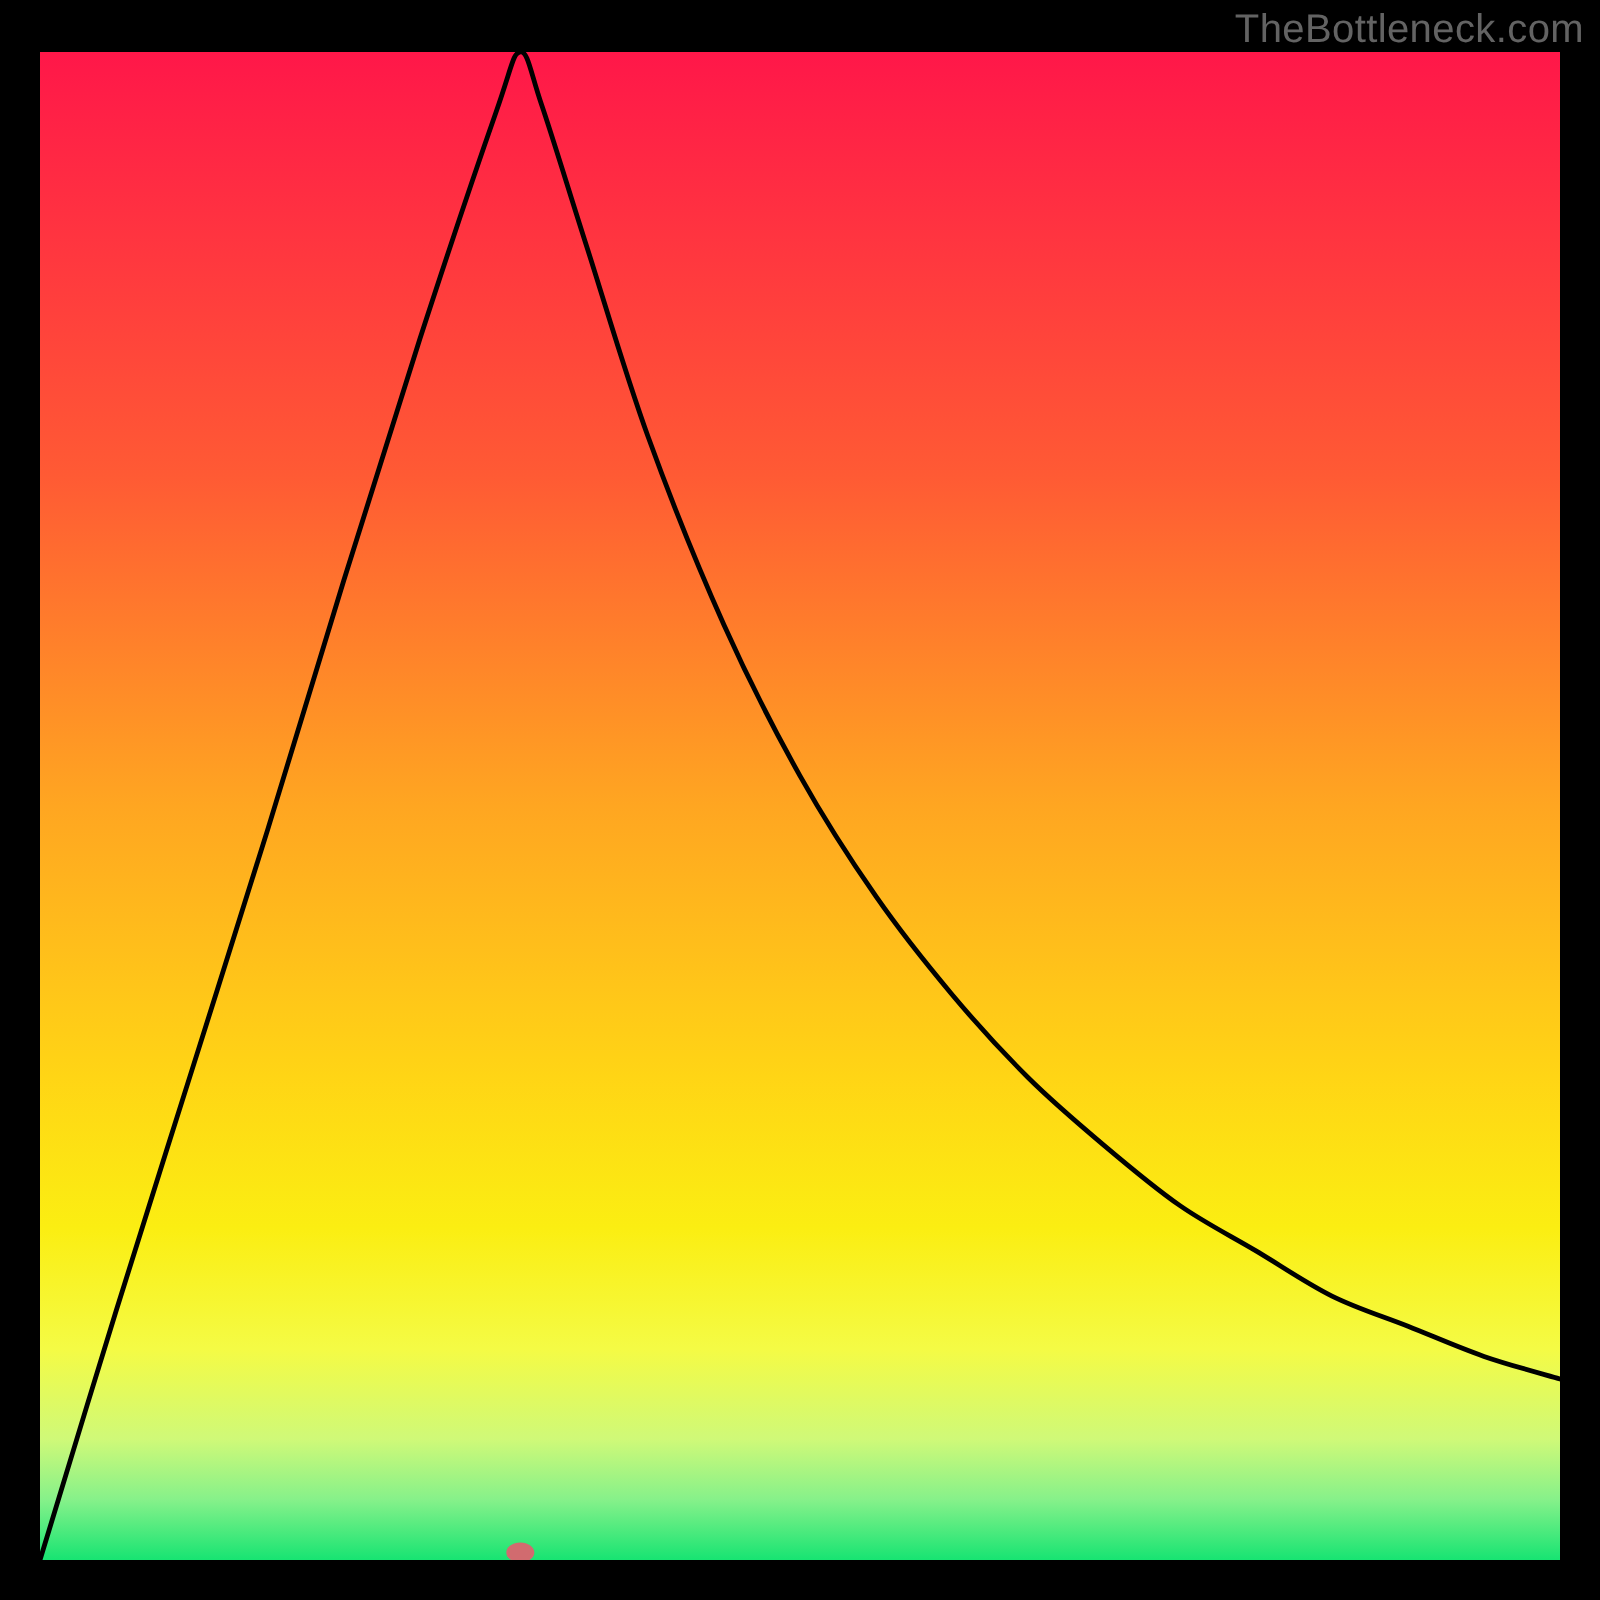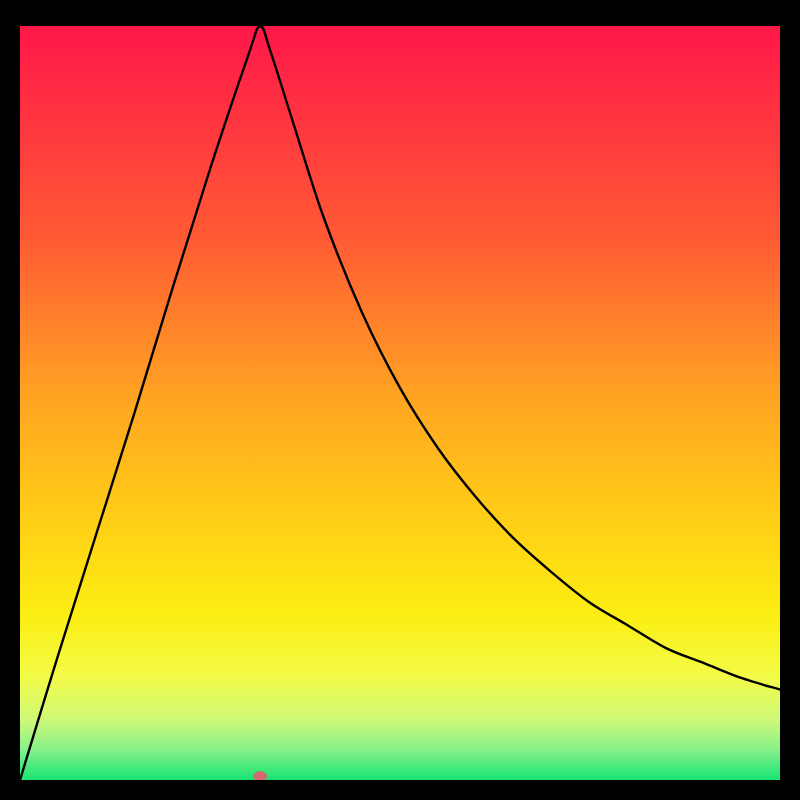--- a/index.html
+++ b/index.html
@@ -62,13 +62,14 @@
       </defs>
       <rect x="0" y="0" width="100%" height="100%" fill="url(#bg-grad)"></rect>
     </svg>
 
     <svg class="curve" preserveAspectRatio="none" viewBox="0 0 760 754" width="760" height="754">
       <path fill="none" stroke="#000" stroke-width="2.4" stroke-linecap="round" stroke-linejoin="round" d="M 0 754 C 6.333333333333333 733.265, 25.333333333333336 670.4316666666666, 38 629.5899999999999 C 50.666666666666664 588.7483333333332, 63.333333333333336 549.1633333333334, 76 508.95000000000005 C 88.66666666666667 468.73666666666674, 101.33333333333333 429.1516666666667, 114 388.31 C 126.66666666666667 347.4683333333333, 139.33333333333334 304.7416666666667, 152 263.9 C 164.66666666666666 223.0583333333333, 177.33333333333334 182.2166666666666, 190 143.25999999999996 C 202.66666666666666 104.30333333333331, 219.64 54.03666666666669, 228 30.160000000000025 C 236.36 6.283333333333363, 236.35999999999999 0.6283333333333339, 240.16 0 C 243.96 -0.6283333333333339, 245.2266666666667 10.053333333333352, 250.8 26.390000000000022 C 256.37333333333333 42.72666666666669, 264.7333333333333 70.37333333333335, 273.59999999999997 98.02000000000001 C 282.46666666666664 125.66666666666667, 292.6 160.85333333333335, 304 192.27 C 315.4 223.68666666666667, 329.3333333333333 258.245, 342 286.52 C 354.6666666666667 314.79499999999996, 367.3333333333333 339.29999999999995, 380 361.91999999999996 C 392.6666666666667 384.53999999999996, 405.33333333333337 404.0183333333334, 418.00000000000006 422.24000000000007 C 430.66666666666674 440.46166666666676, 443.33333333333337 456.17, 456 471.25 C 468.66666666666663 486.33, 481.3333333333333 500.15333333333325, 494 512.7199999999999 C 506.6666666666667 525.2866666666666, 519.3333333333334 535.9683333333332, 532 546.65 C 544.6666666666666 557.3316666666667, 557.3333333333334 568.0133333333333, 570 576.8100000000001 C 582.6666666666666 585.6066666666668, 595.3333333333334 591.8900000000001, 608 599.4300000000001 C 620.6666666666666 606.97, 633.3333333333334 615.7666666666667, 646 622.05 C 658.6666666666666 628.3333333333333, 671.3333333333334 632.1033333333334, 684 637.13 C 696.6666666666666 642.1566666666666, 709.3333333333334 647.8116666666667, 722 652.21 C 734.6666666666666 656.6083333333333, 753.6666666666666 661.635, 760 663.52"></path>
       <ellipse cx="240.16" cy="750.23" rx="7" ry="5" fill="#d16b6f"></ellipse>
     </svg>
   </div>
 
+  <div class="watermark">TheBottleneck.com</div>
 </div>
 
 </body></html>

